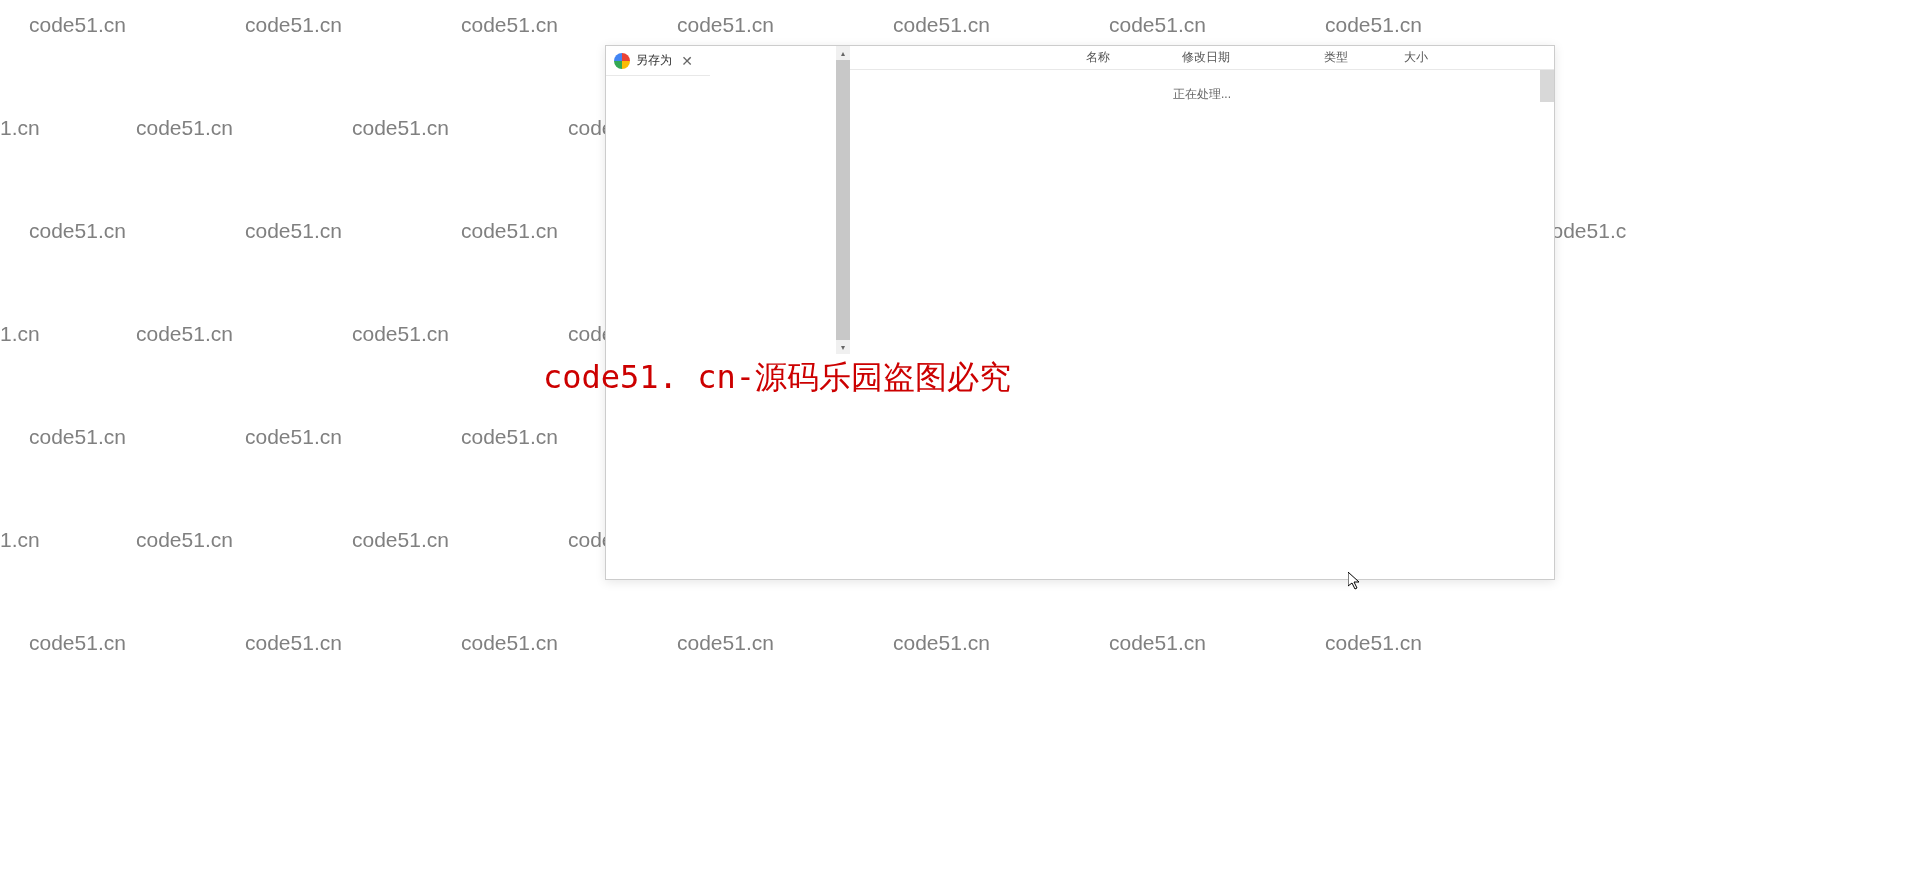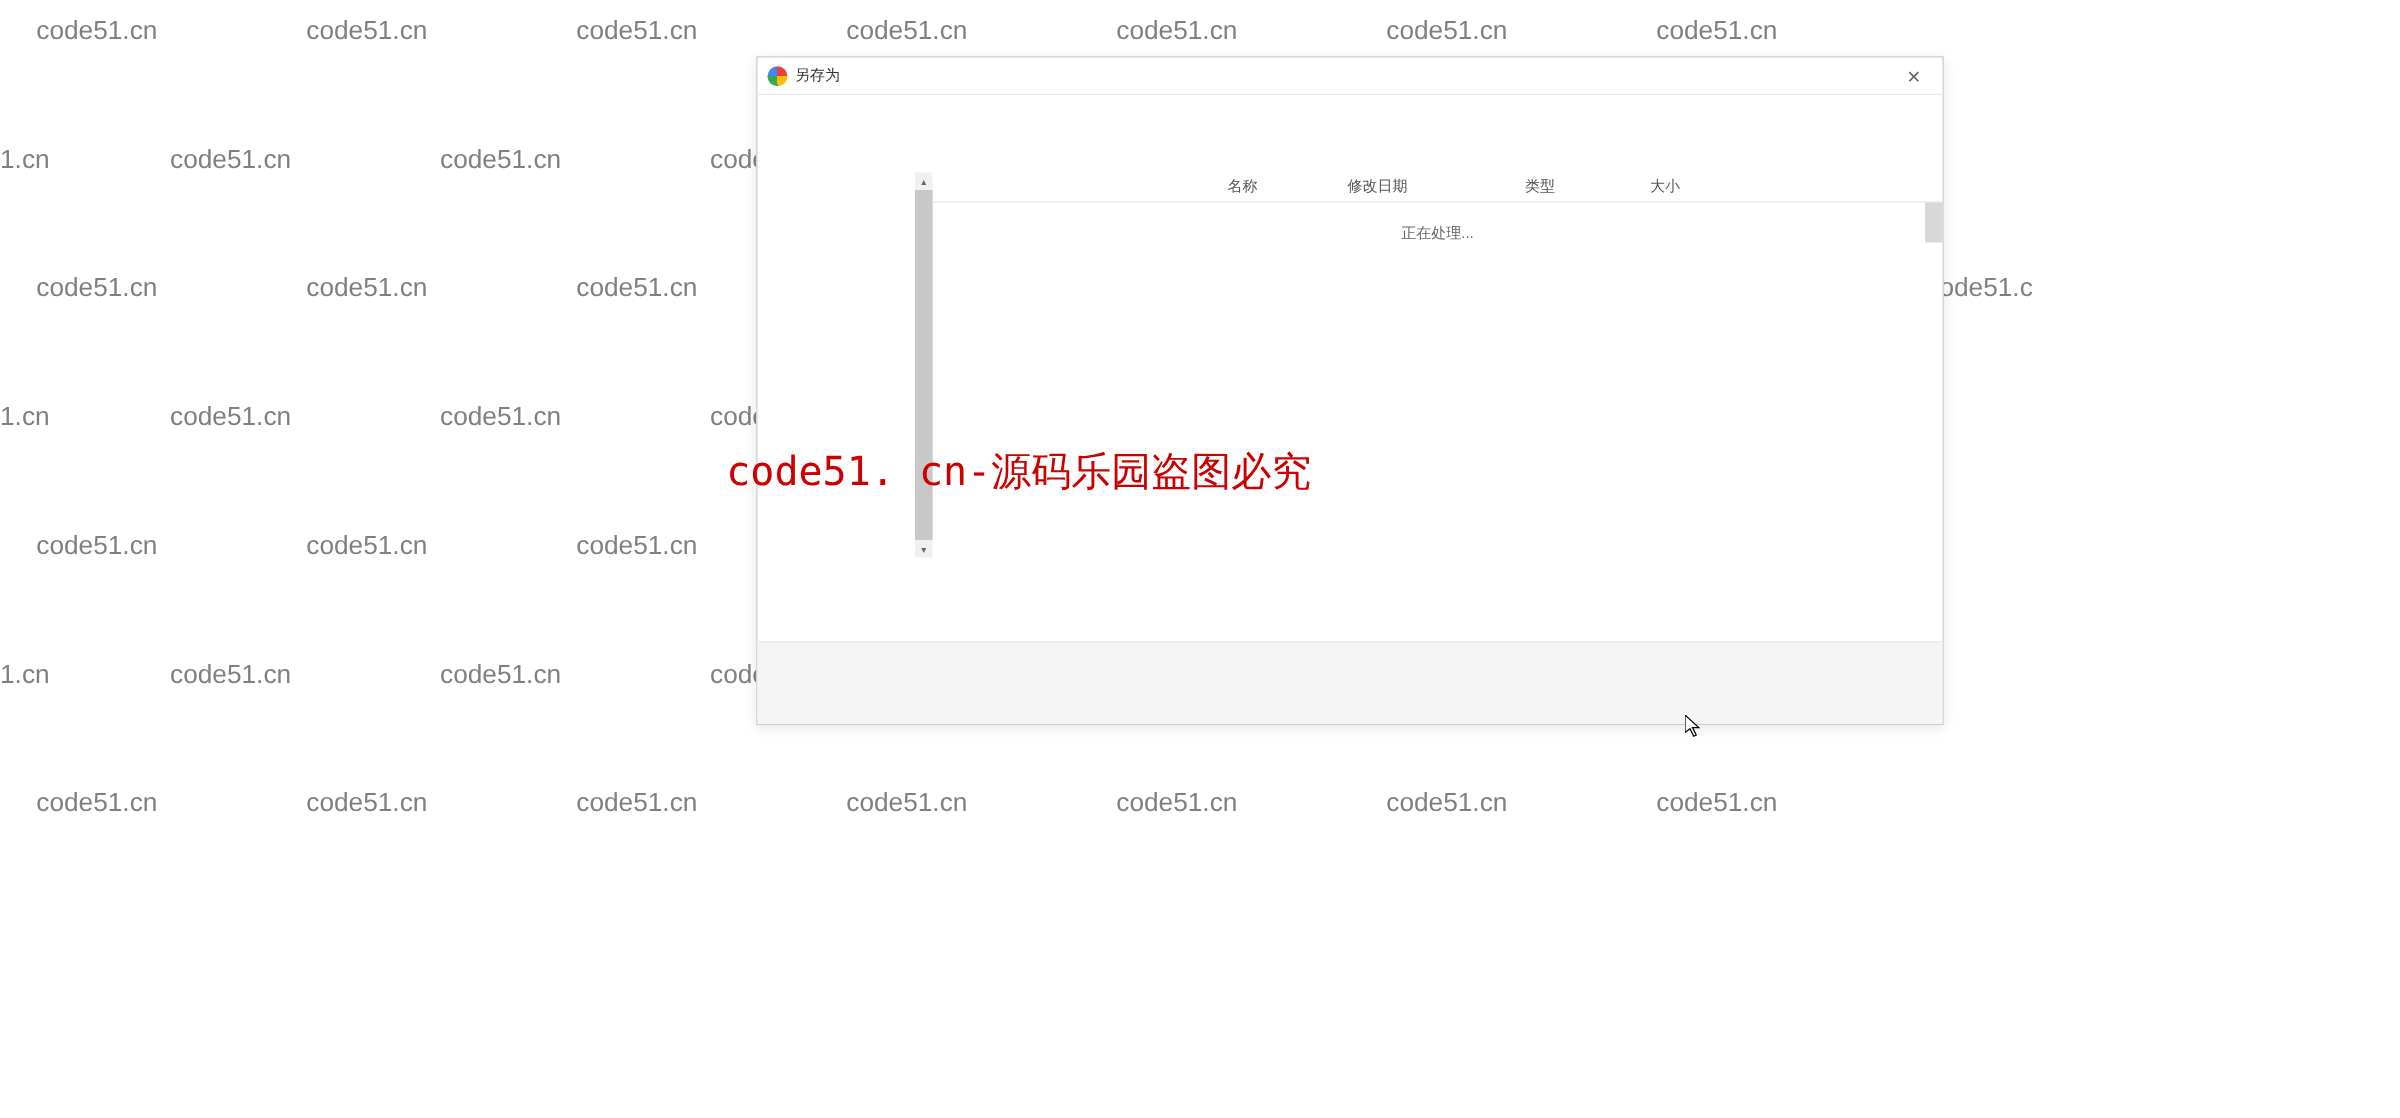--- a/index.html
+++ b/index.html
@@ -51,21 +51,20 @@
       position: absolute;
       left: 605px;
       top: 45px;
       width: 950px;
       height: 535px;
       background: #ffffff;
       border: 1px solid #cccccc;
       box-shadow: 0 2px 10px rgba(0,0,0,0.1);
       z-index: 10;
       display: flex;
-      flex-direction: column;
     }
     
     .dialog-titlebar {
       height: 30px;
       display: flex;
       align-items: center;
       padding: 0 8px;
       border-bottom: 1px solid #e8e8e8;
     }
     
@@ -172,21 +171,20 @@
     .col-date {
       width: 120px;
     }
     
     .col-type {
       width: 118px;
     }
     
     .col-size {
       width: 80px;
-      margin-left: 20px;
     }
     
     .file-list-body {
       flex: 1;
       position: relative;
     }
     
     .processing-text {
       position: absolute;
       top: 16px;
@@ -277,21 +275,21 @@
 
   <span class="watermark-text" style="left:29px; top:631px;">code51.cn</span>
   <span class="watermark-text" style="left:245px; top:631px;">code51.cn</span>
   <span class="watermark-text" style="left:461px; top:631px;">code51.cn</span>
   <span class="watermark-text" style="left:677px; top:631px;">code51.cn</span>
   <span class="watermark-text" style="left:893px; top:631px;">code51.cn</span>
   <span class="watermark-text" style="left:1109px; top:631px;">code51.cn</span>
   <span class="watermark-text" style="left:1325px; top:631px;">code51.cn</span>
 </div>
 
-<span class="watermark-red" style="left:581px; top:356px;">code51. cn-源码乐园盗图必究</span>
+<span class="watermark-red" style="left:543px; top:356px;">code51. cn-源码乐园盗图必究</span>
 
 <div class="dialog">
   <div class="dialog-titlebar">
     <div class="dialog-icon"></div>
     <span class="dialog-title">另存为</span>
     <div class="dialog-close">✕</div>
   </div>
 
   <div class="dialog-toolbar"></div>
 

